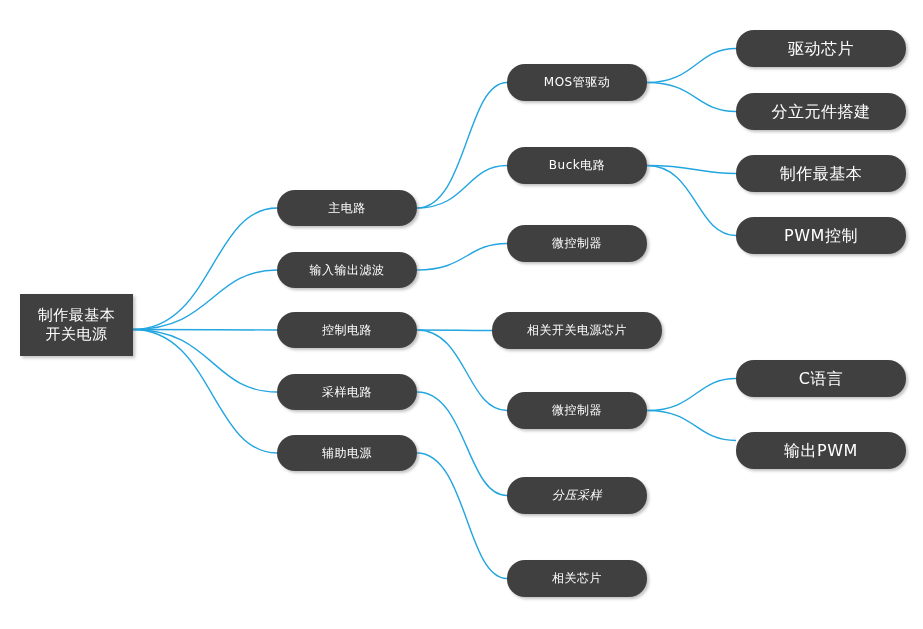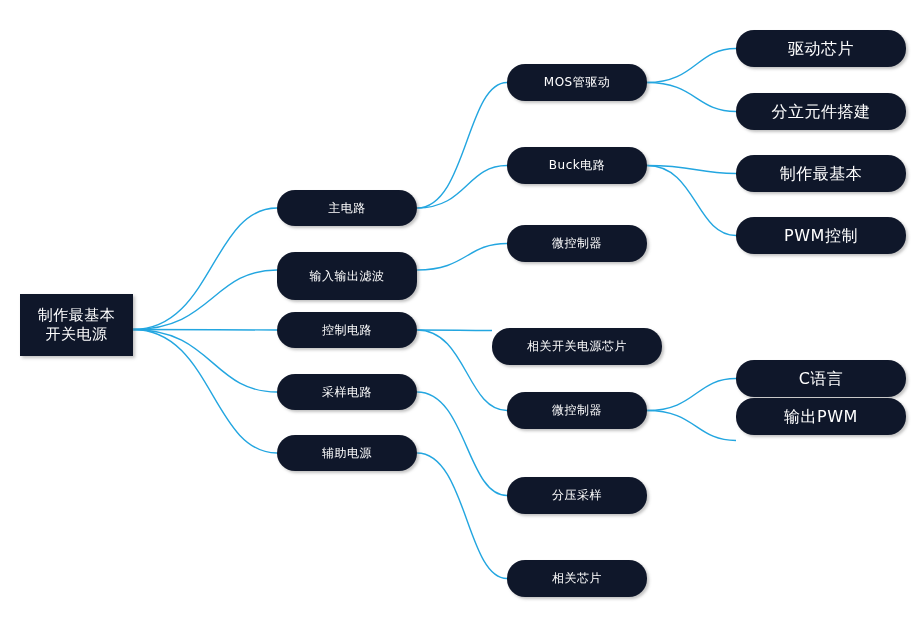--- a/index.html
+++ b/index.html
@@ -20,21 +20,21 @@
   #edges {
     position: absolute;
     left: 0;
     top: 0;
     width: 923px;
     height: 629px;
   }
   .node {
     position: absolute;
     box-sizing: border-box;
-    background: #0f172a;
+    background: #404040;
     color: #ffffff;
     display: flex;
     align-items: center;
     justify-content: center;
     text-align: center;
     line-height: 1.25;
     letter-spacing: 0.5px;
     box-shadow: 2px 2px 3px rgba(120,120,120,0.45);
     z-index: 2;
   }
@@ -83,32 +83,32 @@
       <path d="M 647 165.5 C 695.95 165.5, 695.95 173.5, 736 173.5" fill="none" stroke="#23a6e0" stroke-width="1.4"></path>
       <path d="M 647 165.5 C 695.95 165.5, 695.95 235.5, 736 235.5" fill="none" stroke="#23a6e0" stroke-width="1.4"></path>
       <path d="M 647 410.5 C 695.95 410.5, 695.95 378.5, 736 378.5" fill="none" stroke="#23a6e0" stroke-width="1.4"></path>
       <path d="M 647 410.5 C 695.95 410.5, 695.95 440.5, 736 440.5" fill="none" stroke="#23a6e0" stroke-width="1.4"></path>
     </svg>
 
   <div id="nodes">
       <div class="node root" style="left: 20px; top: 294px; width: 113px; height: 62px;">制作最基本
 开关电源</div>
       <div class="node branch" style="left: 277px; top: 190px; width: 140px; height: 36px;">主电路</div>
-      <div class="node branch" style="left: 277px; top: 252px; width: 140px; height: 48px;">输入输出滤波</div>
+      <div class="node branch" style="left: 277px; top: 252px; width: 140px; height: 36px;">输入输出滤波</div>
       <div class="node branch" style="left: 277px; top: 312px; width: 140px; height: 36px;">控制电路</div>
       <div class="node branch" style="left: 277px; top: 374px; width: 140px; height: 36px;">采样电路</div>
       <div class="node branch" style="left: 277px; top: 435px; width: 140px; height: 36px;">辅助电源</div>
       <div class="node branch" style="left: 507px; top: 64px; width: 140px; height: 37px;">MOS管驱动</div>
       <div class="node branch" style="left: 507px; top: 147px; width: 140px; height: 37px;">Buck电路</div>
       <div class="node branch" style="left: 507px; top: 225px; width: 140px; height: 37px;">微控制器</div>
-      <div class="node branch" style="left: 492px; top: 328px; width: 170px; height: 37px;">相关开关电源芯片</div>
+      <div class="node branch" style="left: 492px; top: 312px; width: 170px; height: 37px;">相关开关电源芯片</div>
       <div class="node branch" style="left: 507px; top: 392px; width: 140px; height: 37px;">微控制器</div>
-      <div class="node branch" style="left: 507px; top: 477px; width: 140px; height: 37px;">分压采样</div>
+      <div class="node branch" style="left: 507px; top: 477px; width: 140px; height: 37px; font-style: italic;">分压采样</div>
       <div class="node branch" style="left: 507px; top: 560px; width: 140px; height: 37px;">相关芯片</div>
       <div class="node leaf" style="left: 736px; top: 30px; width: 170px; height: 37px;">驱动芯片</div>
       <div class="node leaf" style="left: 736px; top: 93px; width: 170px; height: 37px;">分立元件搭建</div>
       <div class="node leaf" style="left: 736px; top: 155px; width: 170px; height: 37px;">制作最基本</div>
       <div class="node leaf" style="left: 736px; top: 217px; width: 170px; height: 37px;">PWM控制</div>
       <div class="node leaf" style="left: 736px; top: 360px; width: 170px; height: 37px;">C语言</div>
-      <div class="node leaf" style="left: 736px; top: 398px; width: 170px; height: 37px; text-align: center;">输出PWM</div>
+      <div class="node leaf" style="left: 736px; top: 432px; width: 170px; height: 37px; text-align: center;">输出PWM</div>
     </div>
 
 </div>
 
 </body></html>

